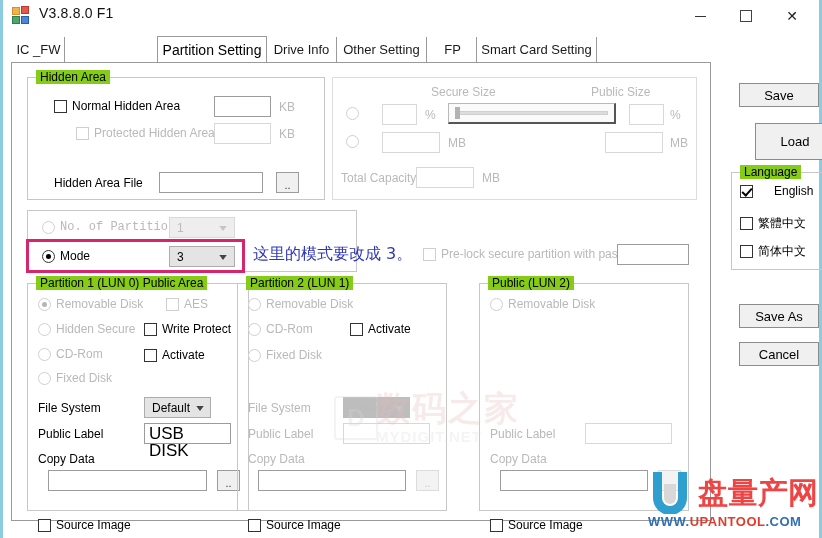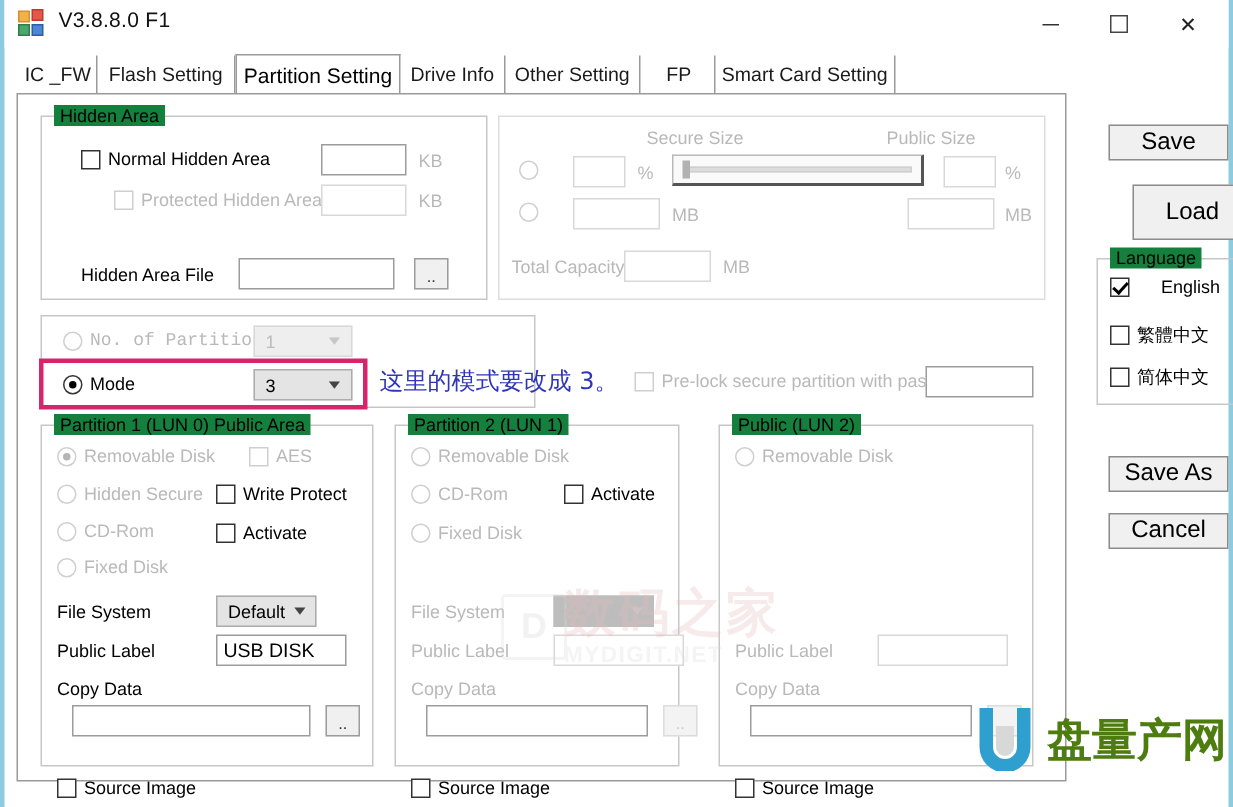--- a/index.html
+++ b/index.html
@@ -63,32 +63,32 @@
 
   
   .panel{
     position:absolute;left:8px;top:62px;width:700px;height:459px;
     border:1px solid #9a9a9a;background:#fff;box-sizing:border-box;
   }
 
   
   .gb{position:absolute;border:1px solid #c7c7c7;box-sizing:border-box;}
   .gb > .gbt{
-    position:absolute;top:-8px;left:8px;background:#15803d;
+    position:absolute;top:-8px;left:8px;background:#84cc16;
     padding:0 4px;font-size:12px;color:#000;white-space:nowrap;
   }
   .gb.dim{border-color:#dddddd;}
 
   .lbl{position:absolute;font-size:12px;color:#000;white-space:nowrap;}
   .lbl.dim{color:#b9b9b9;}
 
   
   .tb{
     position:absolute;border:1px solid #9c9c9c;background:#fff;
-    box-sizing:border-box;font-size:13px;color:#000;
+    box-sizing:border-box;font-size:17px;color:#000;
     padding:1px 4px;line-height:17px;
   }
   .tb.dim{border-color:#d8d8d8;background:#fff;}
 
   
   .br{
     position:absolute;border:1px solid #9c9c9c;background:#f0f0f0;
     box-sizing:border-box;display:flex;align-items:flex-end;justify-content:center;
     font-size:11px;color:#333;padding-bottom:1px;
   }
@@ -154,21 +154,21 @@
   .annot{
     position:absolute;font-size:16px;color:#2f36b8;white-space:nowrap;
     font-family:"DejaVu Sans",sans-serif;
   }
 
   
   .side{position:absolute;left:712px;top:62px;width:106px;height:459px;}
   .sbtn{
     position:absolute;border:1px solid #8c8c8c;background:#f0f0f0;
     box-sizing:border-box;display:flex;align-items:center;justify-content:center;
-    font-size:16px;color:#000;
+    font-size:13px;color:#000;
   }
 
   
   .wm{position:absolute;pointer-events:none;user-select:none;}
   .wm-mid{
     left:330px;top:383px;width:205px;height:72px;opacity:.30;
   }
   .wm-mid .cjk{
     position:absolute;left:42px;top:2px;font-size:34px;color:#e8bcbc;
     font-family:"DejaVu Sans",sans-serif;letter-spacing:2px;font-weight:700;
@@ -182,21 +182,21 @@
     border:2px solid #d9d9d9;border-radius:3px;
     display:flex;align-items:center;justify-content:center;
     font-size:24px;color:#d6d6d6;font-weight:700;
   }
   .wm-br{left:643px;top:470px;width:180px;height:64px;}
   .wm-br .ulogo{
     position:absolute;left:2px;top:0px;width:44px;height:44px;
   }
   .wm-br .cn{
     position:absolute;left:52px;top:3px;font-size:30px;font-weight:700;
-    color:#4d7c0f;font-family:"DejaVu Sans",sans-serif;letter-spacing:0px;
+    color:#ef4444;font-family:"DejaVu Sans",sans-serif;letter-spacing:0px;
   }
   .wm-br .url{
     position:absolute;left:2px;top:44px;font-size:13px;font-weight:700;
     letter-spacing:.5px;
   }
   .wm-br .url .w{color:#2f6fb5;}
   .wm-br .url .r{color:#e23b2e;}
 </style>
 </head>
 <body>
@@ -221,21 +221,20 @@
     <div class="wbtn max">
         <span class="sq"></span>
       </div>
     <div class="wbtn close">
         <span>✕</span>
       </div>
   </div>
 
   <div class="tabstrip">
     <div class="tab" style="left:2px;width:52px;">IC _FW</div>
-    <div class="tab" style="left:54px;width:92px;">Flash Setting</div>
     <div class="tab active" style="left:146px;width:110px;">Partition Setting</div>
     <div class="tab" style="left:256px;width:70px;">Drive Info</div>
     <div class="tab" style="left:326px;width:90px;">Other Setting</div>
     <div class="tab" style="left:418px;width:48px;">FP</div>
     <div class="tab" style="left:466px;width:120px;">Smart Card Setting</div>
   </div>
 
   <div class="panel">
 
     <div class="gb" style="left:15px;top:14px;width:298px;height:123px;">
@@ -364,21 +363,21 @@
       <span class="lbl" style="left:10px;top:168px;">Copy Data</span>
       <div class="tb" style="left:20px;top:186px;width:159px;height:21px;"></div>
       <div class="br" style="left:189px;top:186px;width:23px;height:21px;">..</div>
 
       <div class="cb" style="left:10px;top:234px;">
         <span class="box"></span>
         <span>Source Image</span>
       </div>
     </div>
 
-    <div class="gb" style="left:251px;top:220px;width:190px;height:228px;">
+    <div class="gb" style="left:225px;top:220px;width:210px;height:228px;">
       <span class="gbt">Partition 2 (LUN 1)</span>
 
       <div class="rb dim" style="left:10px;top:13px;">
         <span class="dot"></span>
         <span>Removable Disk</span>
       </div>
       <div class="rb dim" style="left:10px;top:38px;">
         <span class="dot"></span>
         <span>CD-Rom</span>
       </div>
@@ -462,15 +461,18 @@
     <div class="sbtn" style="left:24px;top:242px;width:80px;height:24px;">Save As</div>
     <div class="sbtn" style="left:24px;top:280px;width:80px;height:24px;">Cancel</div>
   </div>
 
   <div class="wm wm-br">
     <svg class="ulogo" viewBox="0 0 44 44">
       <path d="M5 2 h9 v26 a8 8 0 0 0 16 0 V2 h9 v26 a17 17 0 0 1 -34 0 Z" fill="#2f9fd0"></path>
       <path d="M16 14 h12 v14 a6 6 0 0 1 -12 0 Z" fill="#d8d8d8"></path>
     </svg>
     <span class="cn">盘量产网</span>
+    <span class="url">
+      <span class="w">WWW.</span><span class="r">UPANTOOL</span><span class="w">.COM</span>
+    </span>
   </div>
 
 </div>
 
 </body></html>

